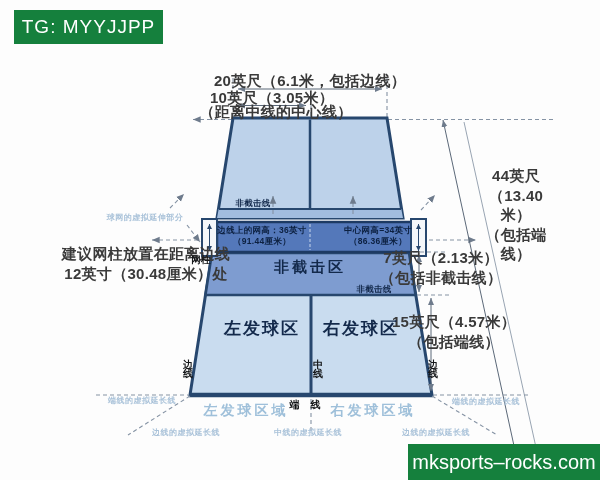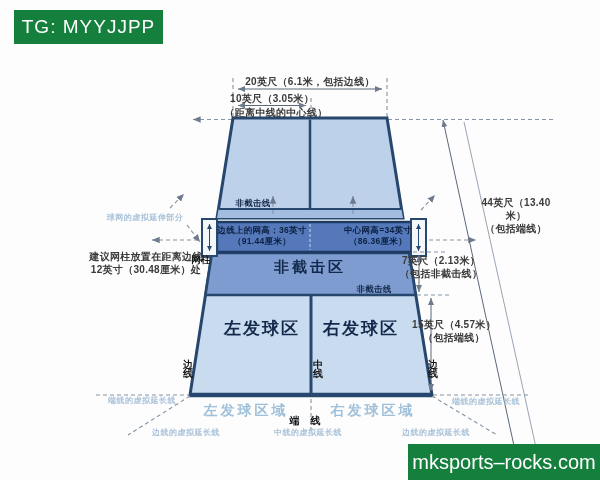--- a/index.html
+++ b/index.html
@@ -1,20 +1,20 @@
 <!DOCTYPE html>
 <html><head>
 <meta charset="utf-8">
 <style>
   html,body{margin:0;padding:0;background:#fff;}
   .stage{position:relative;width:600px;height:480px;background:#fdfdfd;overflow:hidden;
          font-family:"Liberation Sans","DejaVu Sans",sans-serif;}
   .stage svg{position:absolute;left:0;top:0;}
   .lbl{position:absolute;transform:translate(-50%,-50%);font-weight:bold;color:#3a3a3a;
-       font-size:10px;text-align:center;white-space:pre-line;line-height:1.3;letter-spacing:0.3px;}
+       font-size:15px;text-align:center;white-space:pre-line;line-height:1.3;letter-spacing:0.3px;}
   .court-lbl{color:#13294b;}
   .net-lbl{color:#0c2040;font-size:8.5px;}
   .zone-big{font-size:15px;letter-spacing:3px;}
   .service{font-size:17px;letter-spacing:2px;}
   .vtext{writing-mode:vertical-rl;text-orientation:upright;letter-spacing:9px;font-size:10px;color:#16181a;}
   .endline{font-size:10px;color:#101214;letter-spacing:4px;}
   .faint{color:#a9c2d9;font-size:8px;font-weight:bold;letter-spacing:0.5px;}
   .region{color:#9fc0da;font-size:14px;font-weight:bold;letter-spacing:3px;}
   .wm{position:absolute;background:#15803d;color:#fff;display:flex;align-items:center;
       justify-content:center;font-weight:normal;}
@@ -120,21 +120,21 @@
 （91.44厘米）</div>
   <div class="lbl net-lbl" style="left:360px;top:236px;margin-left:18px;">中心网高=34英寸
 （86.36厘米）</div>
   <div class="lbl court-lbl zone-big" style="left:310px;top:267px;">非截击区</div>
   <div class="lbl court-lbl" style="left:374px;top:290px;font-size:8.5px;">非截击线</div>
   <div class="lbl court-lbl service" style="left:262px;top:329px;">左发球区</div>
   <div class="lbl court-lbl service" style="left:361px;top:329px;">右发球区</div>
   <div class="lbl vtext" style="left:188px;top:360px;">边线</div>
   <div class="lbl vtext" style="left:318px;top:360px;">中线</div>
   <div class="lbl vtext" style="left:433px;top:360px;">边线</div>
-  <div class="lbl endline" style="left:307px;top:404px;margin-top:16px;">端 线</div>
+  <div class="lbl endline" style="left:307px;top:404px;">端 线</div>
 
   <div class="lbl faint" style="left:142px;top:401px;">端线的虚拟延长线</div>
   <div class="lbl faint" style="left:486px;top:402px;">端线的虚拟延长线</div>
   <div class="lbl region" style="left:246px;top:410px;">左发球区域</div>
   <div class="lbl region" style="left:373px;top:410px;">右发球区域</div>
   <div class="lbl faint" style="left:186px;top:433px;">边线的虚拟延长线</div>
   <div class="lbl faint" style="left:308px;top:433px;">中线的虚拟延长线</div>
   <div class="lbl faint" style="left:436px;top:433px;">边线的虚拟延长线</div>
 
 </div>

